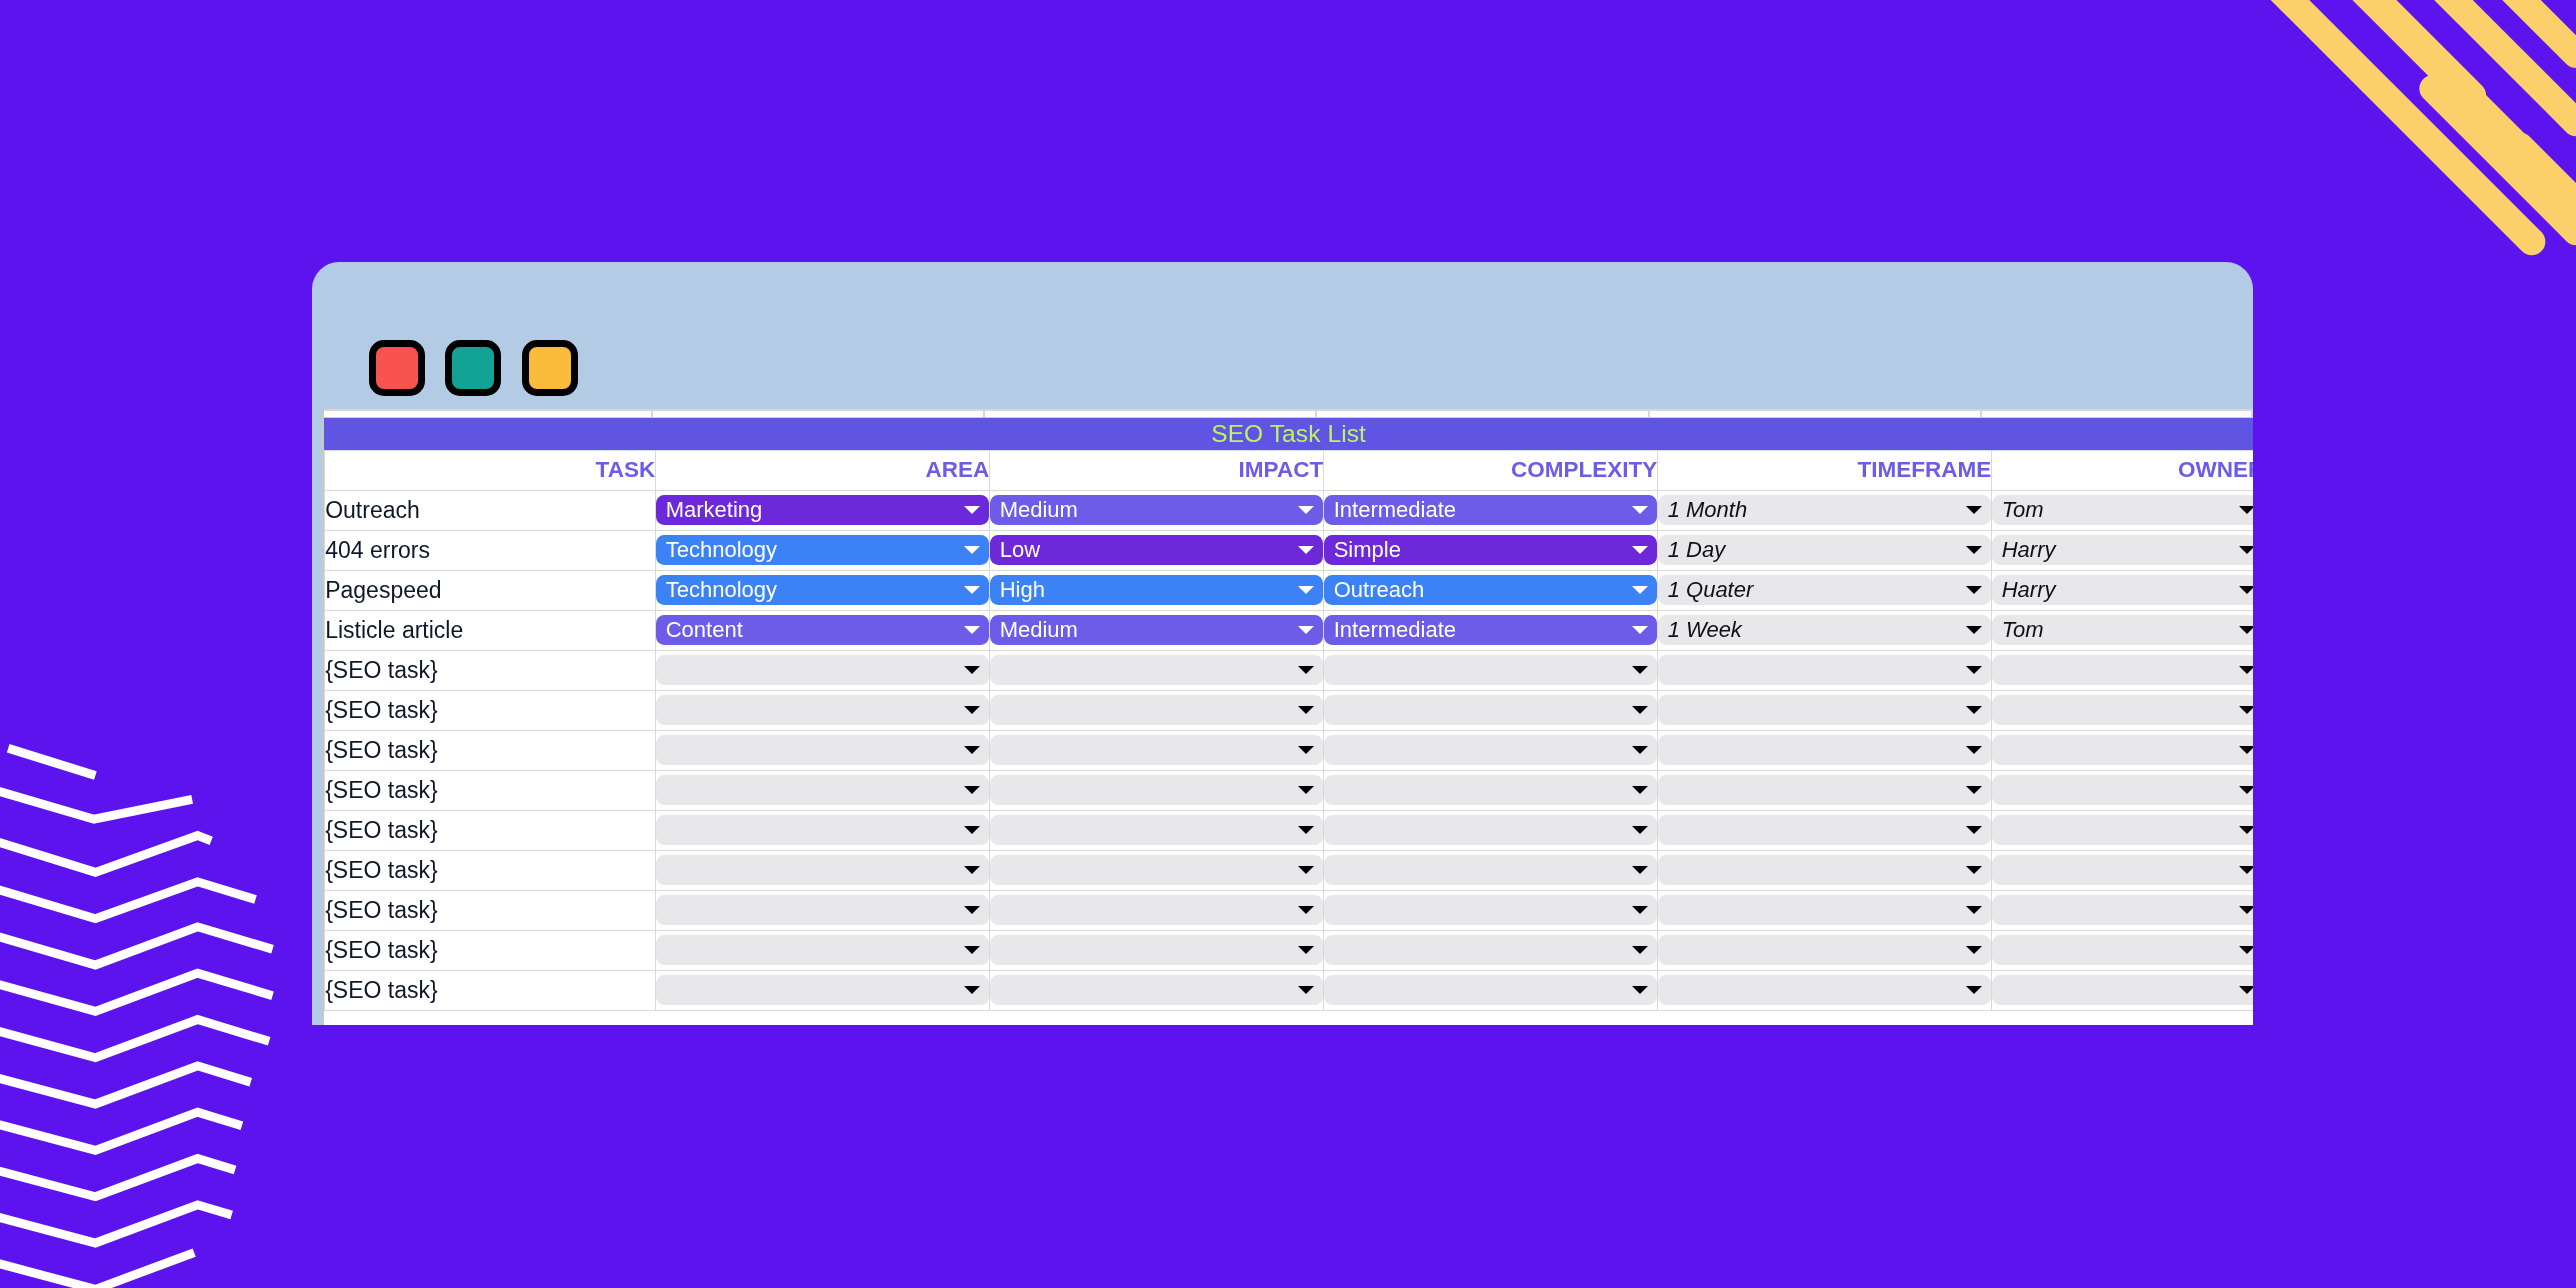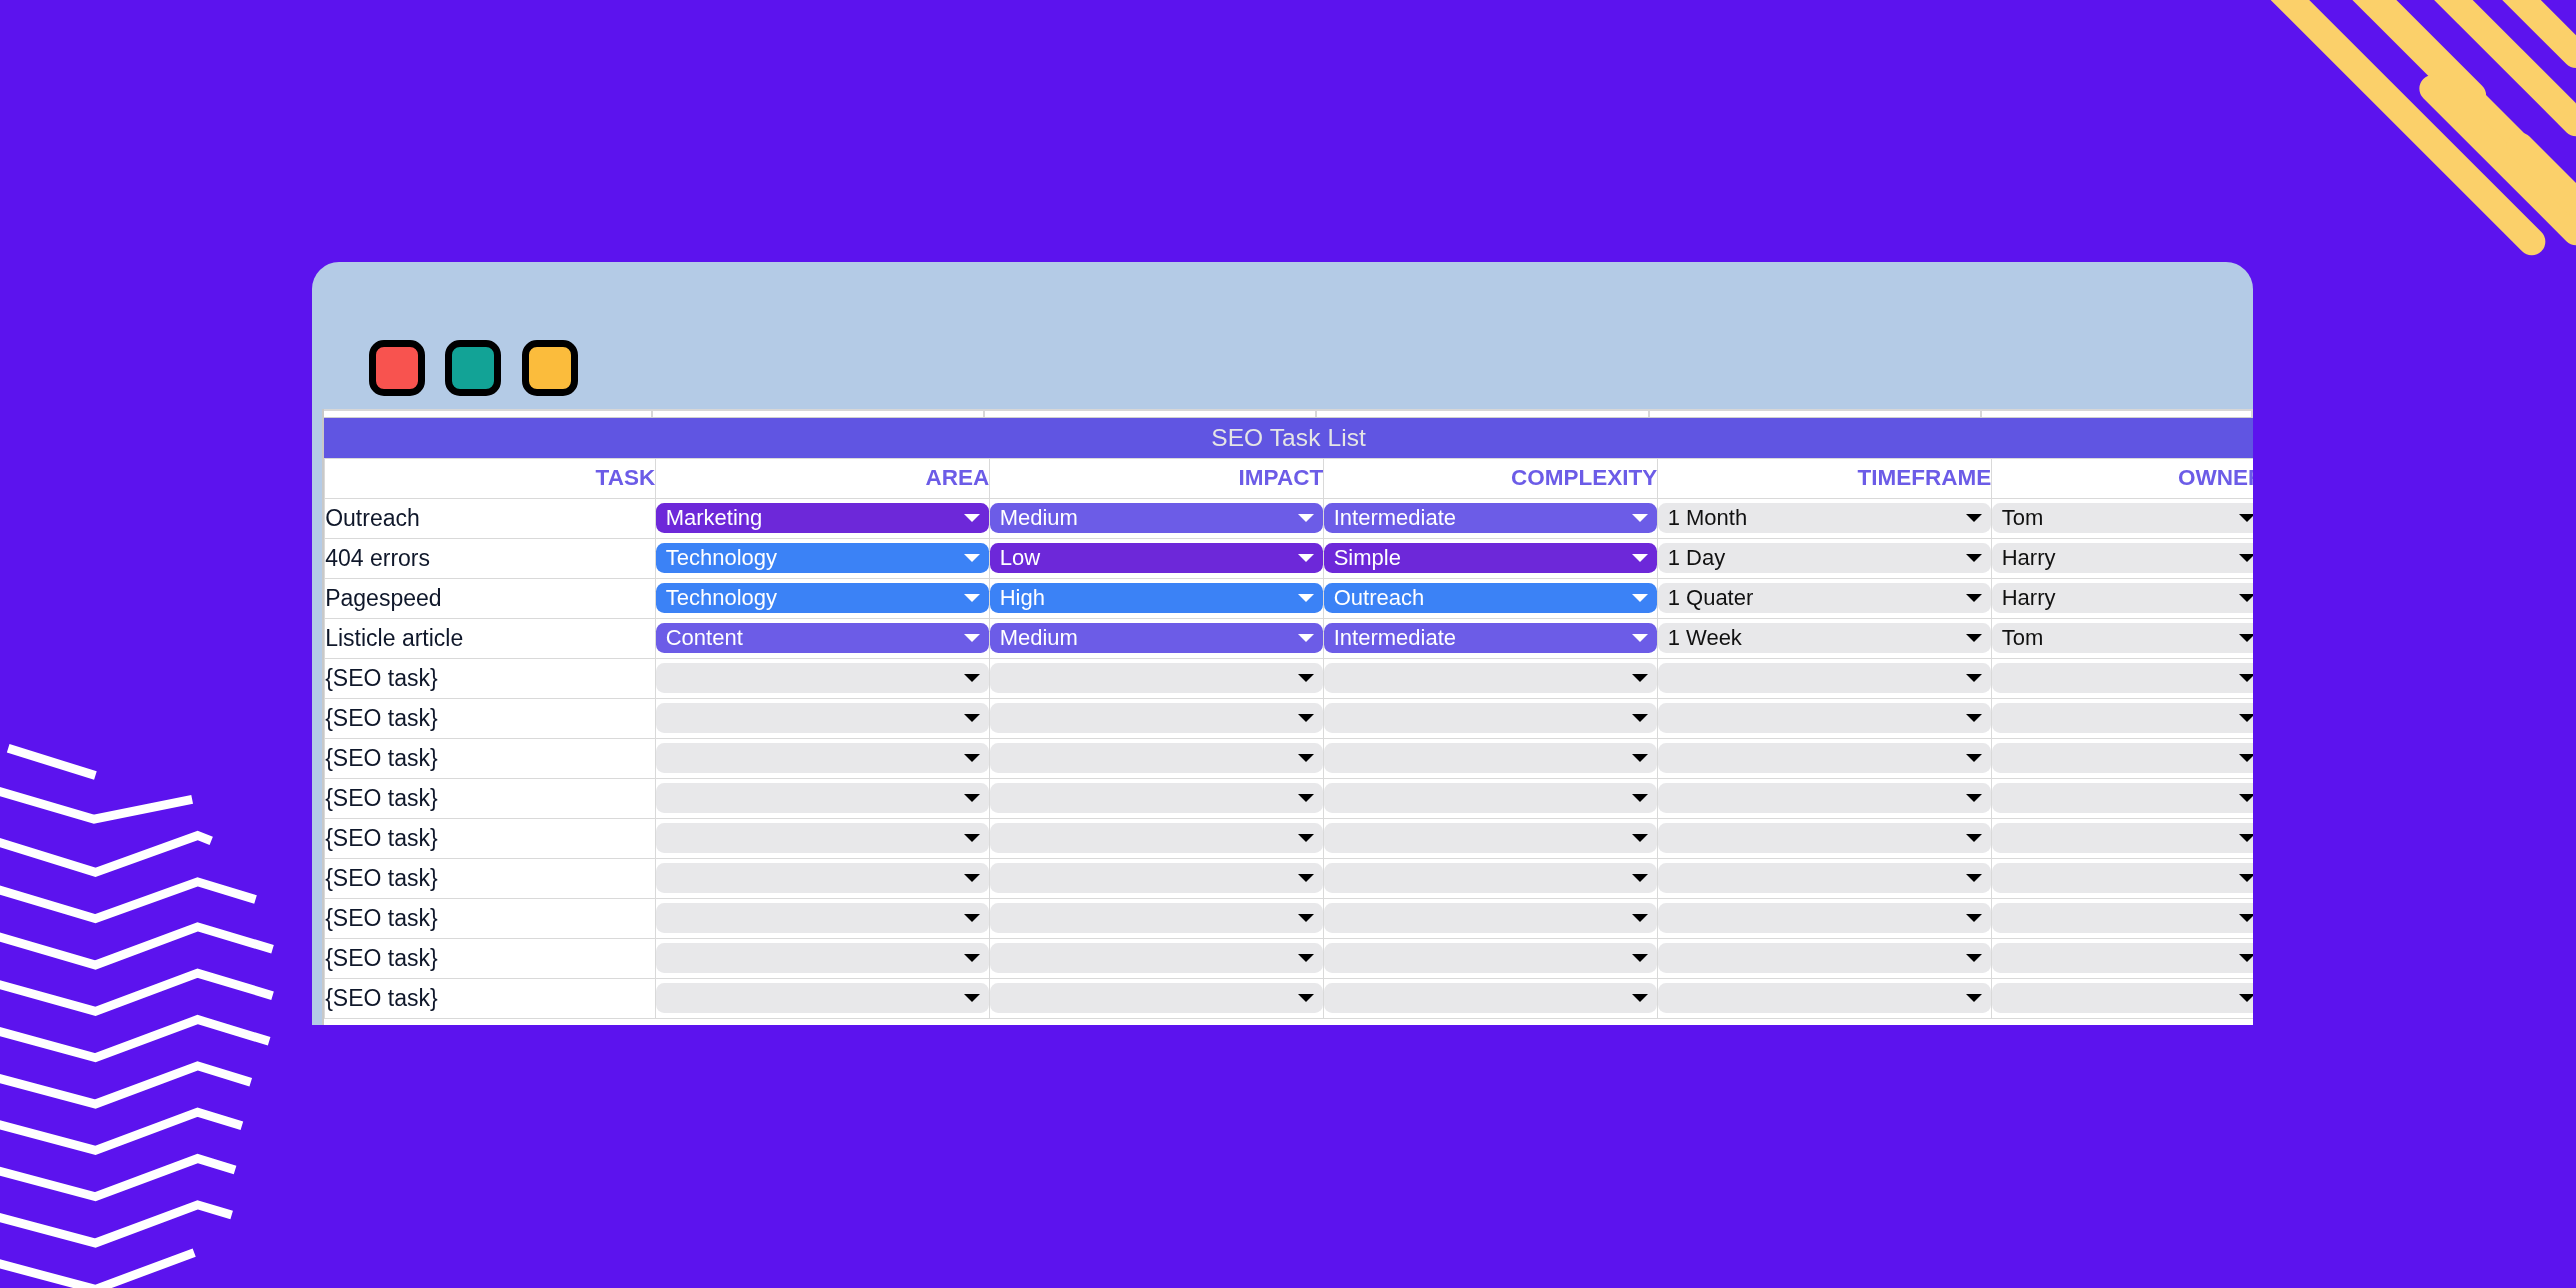--- a/index.html
+++ b/index.html
@@ -84,23 +84,23 @@
   #sheet-ruler {
     height: 5.5px;
     background: #ffffff;
     border-top: 2px solid #d7d7d7;
     border-bottom: 1.4px solid #cfcfcf;
     display: flex;
   }
   #sheet-ruler .rcell { border-right: 2px solid #d7d7d7; height: 100%; box-sizing: border-box; }
 
   #sheet-title-band {
-    height: 40px;
+    height: 32px;
     background: #6055E2;
-    color: #e5e5e5;
+    color: #bef264;
     font-size: 24.5px;
     display: flex;
     align-items: center;
     justify-content: center;
     letter-spacing: 0.1px;
   }
 
   table.grid {
     width: 100%;
     border-collapse: collapse;
@@ -161,21 +161,21 @@
   }
   .pill.empty {
     background: #E8E8EA;
     color: transparent;
   }
   .pill.empty .caret { border-top-color: #000000; }
 
   .p-teal   { background: #6d28d9; }
   .p-orange { background: #3b82f6; }
   .p-purple { background: #6C5CE7; }
-  .p-grey   { background: #E8E8EA; color: #111; }
+  .p-grey   { background: #E8E8EA; color: #111; font-style: italic; }
   .p-grey .caret { border-top-color: #000000; }
 
   
   .c-task { width: 331px; }
   .c-area { width: 334px; }
   .c-impact { width: 334px; }
   .c-complex { width: 334px; }
   .c-time { width: 334px; }
   .c-owner { width: 273px; }
 </style>

